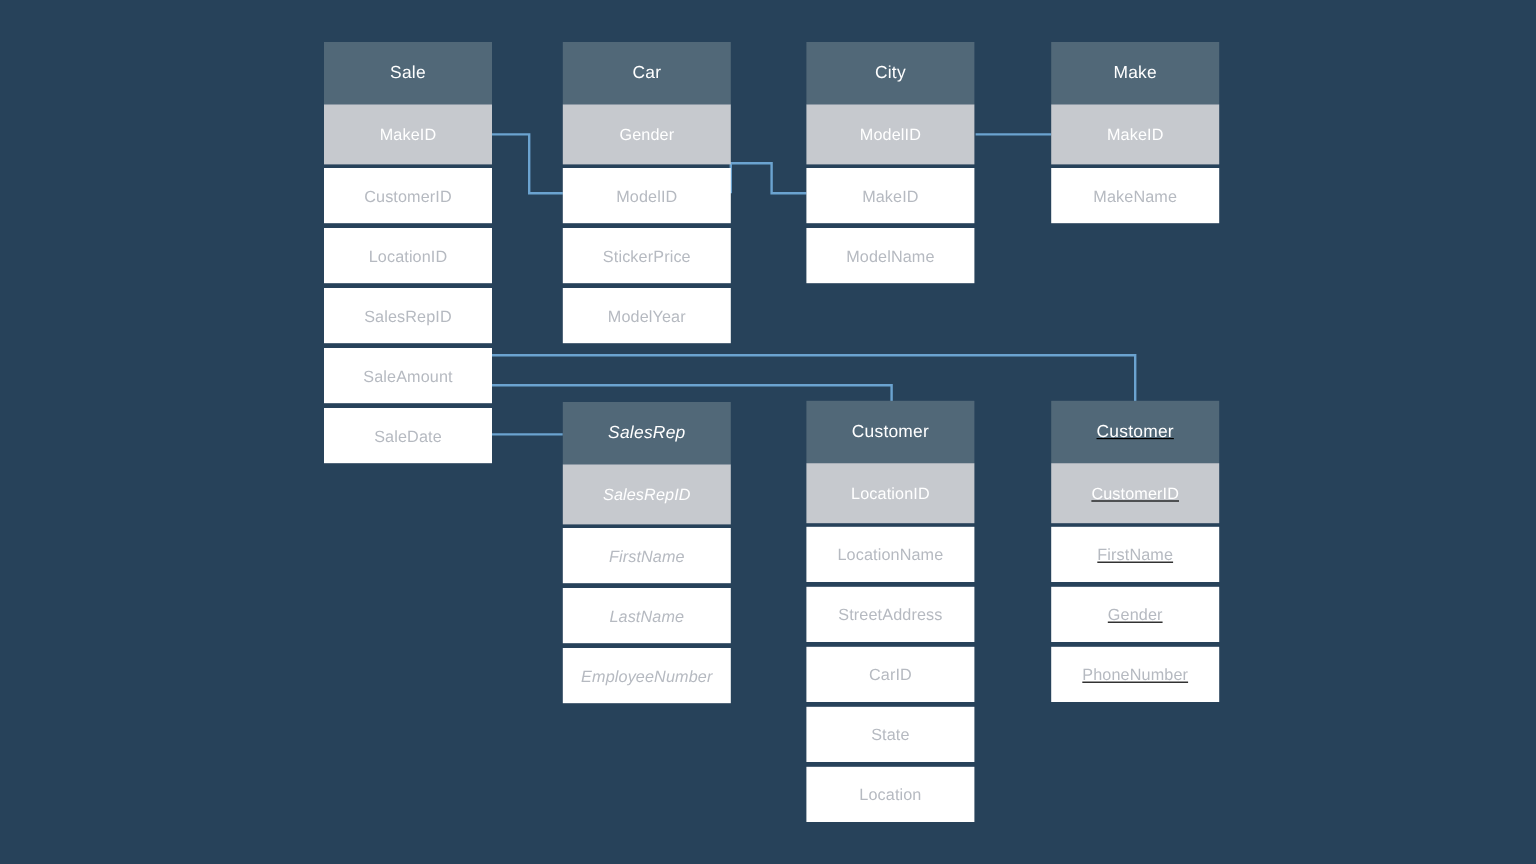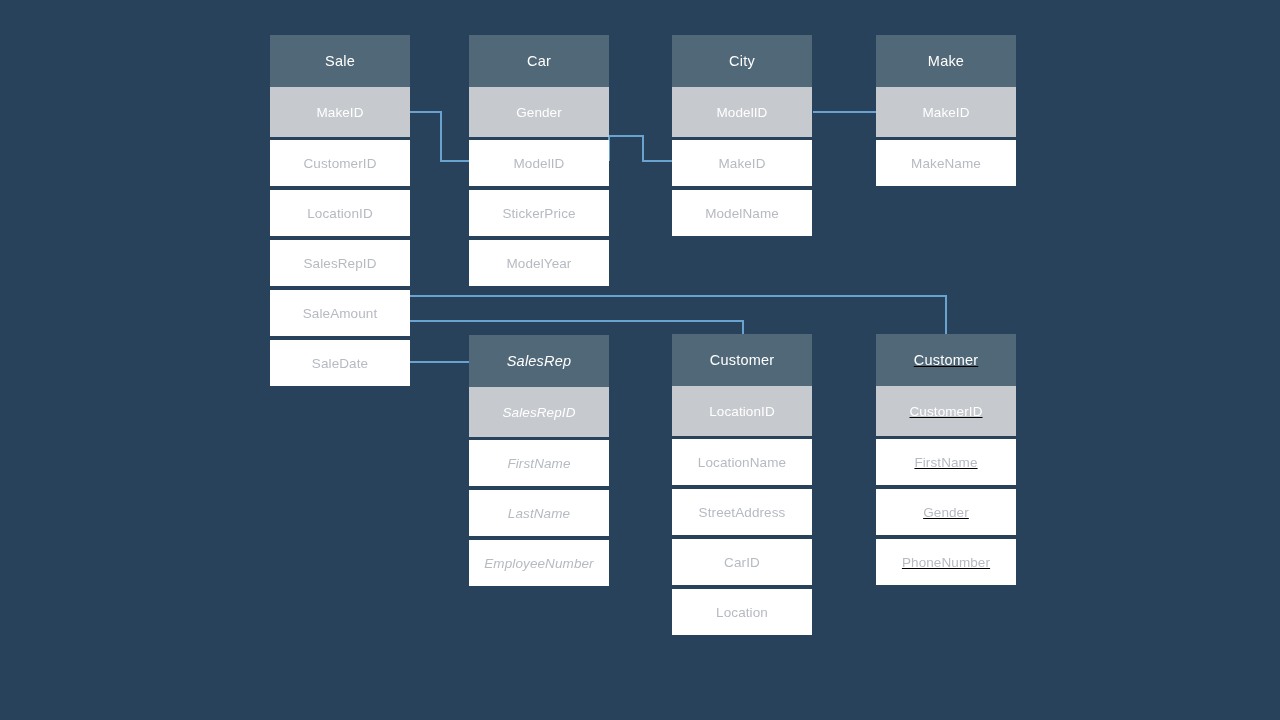--- a/index.html
+++ b/index.html
@@ -112,20 +112,21 @@
         <div class="field-row">FirstName</div>
         <div class="field-row">LastName</div>
         <div class="field-row">EmployeeNumber</div>
       </div>
       <div class="entity" style="left: 672px; top: 334px;">
         <div class="entity-header">Customer</div>
         <div class="field-row pk">LocationID</div>
         <div class="field-row">LocationName</div>
         <div class="field-row">StreetAddress</div>
         <div class="field-row">CarID</div>
+        <div class="field-row">State</div>
         <div class="field-row">Location</div>
       </div>
       <div class="entity" style="left: 876px; top: 334px; text-decoration: underline;">
         <div class="entity-header">Customer</div>
         <div class="field-row pk">CustomerID</div>
         <div class="field-row">FirstName</div>
         <div class="field-row">Gender</div>
         <div class="field-row">PhoneNumber</div>
       </div>
     </div>

